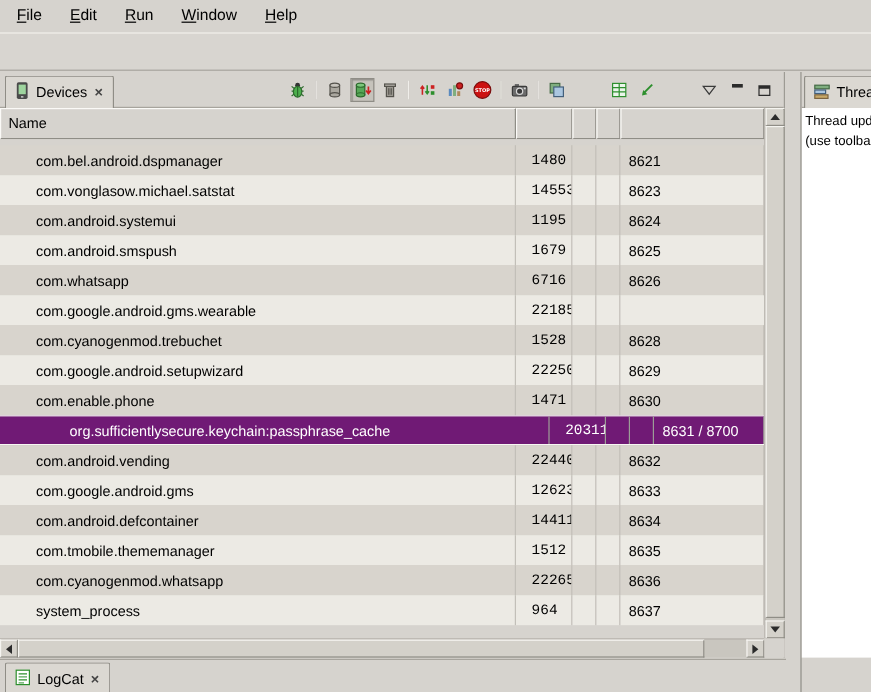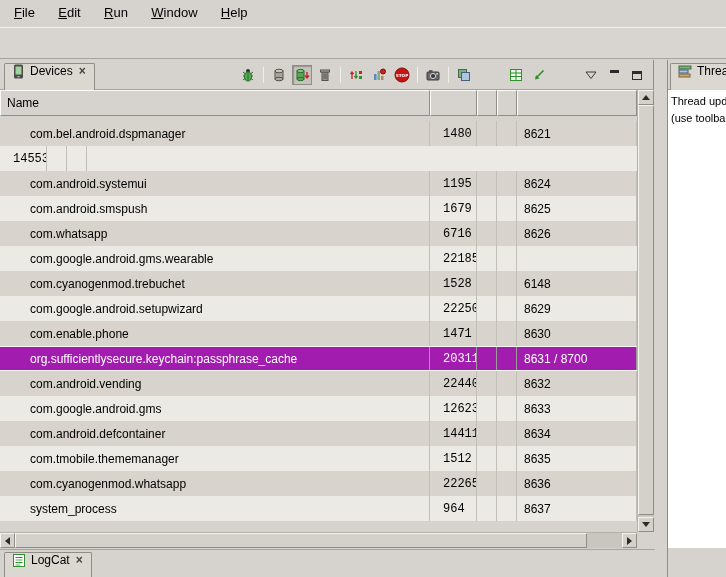--- a/index.html
+++ b/index.html
@@ -19,21 +19,21 @@
   .toolbar-strip { position:absolute; left:0; top:27px; width:726px; height:32px;
     background:#d8d5d0; border-top:1px solid #f2f0ec; border-bottom:1px solid #a7a49d; }
   
   .left-panel { position:absolute; left:0; top:60px; width:654px; height:488px;
     background:#d6d3ce; border-right:1px solid #8f8d86; }
   .right-panel { position:absolute; left:667px; top:60px; width:59px; height:517px;
     background:#d6d3ce; border-left:1px solid #8f8d86; overflow:hidden; }
   .view-header { position:absolute; left:0; top:0; right:0; height:30px;
     background:#d6d3ce; border-bottom:1px solid #a7a49d; }
   .tab { position:absolute; left:4px; top:3px; height:27px;
-    display:inline-flex; align-items:flex-start; gap:5px; padding:0 7px;
+    display:inline-flex; align-items:center; gap:5px; padding:0 7px;
     background:#dbd8d2; border:1px solid #8f8d86; border-bottom:none;
     border-radius:2px 2px 0 0; white-space:nowrap; }
   .tab-label { font-size:12px; }
   .tab-close { font-size:12px; font-weight:bold; color:#444; padding:0 1px; cursor:default; }
   
   .view-toolbar { position:absolute; right:6px; top:4px; height:22px;
     display:flex; align-items:center; gap:3px; }
   .tbtn { width:20px; height:20px; display:flex; align-items:center; justify-content:center;
     border:1px solid transparent; }
   .tbtn.pressed { border:1px solid #8f8d86; background:#c6c3bc;
@@ -51,22 +51,22 @@
   .c-name { width:430px; }
   .c-pid  { width:47px;font-family:Liberation Mono, monospace; }
   .c-s1   { width:20px; }
   .c-s2   { width:20px; }
   .c-port { flex:1; min-width:0; }
   .table-body { position:absolute; left:0; top:56px; width:637px; height:416px;
     overflow:hidden; padding-top:5px; background:#d6d3ce; }
   .row { display:flex; width:100%; height:25px; }
   .row.odd  { background:#d8d4cd; }
   .row.even { background:#eceae4; }
-  .row.selected { background:#a21caf; color:#fff;
-    border-top:1px solid #f7f7f2; border-bottom:1px solid #f7f7f2; }
+  .row.selected { background:#701a75; color:#fff;
+    border-top:1px solid #f7f7f2; border-bottom:1px solid #f7f7f2;padding-left:28px; }
   .cell { display:flex; align-items:center; overflow:hidden; white-space:nowrap;
     border-right:1px solid #c2bfb8; height:100%; }
   .row.selected .cell { border-right-color:#9d9d97; }
   .cell.c-name { padding-left:30px; }
   .cell.c-pid  { padding-left:13px; }
   .cell.c-port { padding-left:7px; }
   
   .vscroll { position:absolute; left:637px; top:30px; width:17px; height:442px;
     background:#c9c6bf; border-left:1px solid #b3b0a9; }
   .hscroll { position:absolute; left:0; top:472px; width:637px; height:16px;
@@ -242,23 +242,25 @@
     <div class="table-body">
   <div class="row odd">
     <div class="cell c-name">com.bel.android.dspmanager</div>
     <div class="cell c-pid">1480</div>
     <div class="cell c-s1"></div>
     <div class="cell c-s2"></div>
     <div class="cell c-port">8621</div>
   </div>
 
   <div class="row even">
+    <div class="cell c-name">com.vonglasow.michael.satstat</div>
     <div class="cell c-pid">14553</div>
     <div class="cell c-s1"></div>
     <div class="cell c-s2"></div>
+    <div class="cell c-port">8623</div>
   </div>
 
   <div class="row odd">
     <div class="cell c-name">com.android.systemui</div>
     <div class="cell c-pid">1195</div>
     <div class="cell c-s1"></div>
     <div class="cell c-s2"></div>
     <div class="cell c-port">8624</div>
   </div>
 
@@ -283,21 +285,21 @@
     <div class="cell c-pid">22185</div>
     <div class="cell c-s1"></div>
     <div class="cell c-s2"></div>
   </div>
 
   <div class="row odd">
     <div class="cell c-name">com.cyanogenmod.trebuchet</div>
     <div class="cell c-pid">1528</div>
     <div class="cell c-s1"></div>
     <div class="cell c-s2"></div>
-    <div class="cell c-port">6148</div>
+    <div class="cell c-port">8628</div>
   </div>
 
   <div class="row even">
     <div class="cell c-name">com.google.android.setupwizard</div>
     <div class="cell c-pid">22250</div>
     <div class="cell c-s1"></div>
     <div class="cell c-s2"></div>
     <div class="cell c-port">8629</div>
   </div>
 

